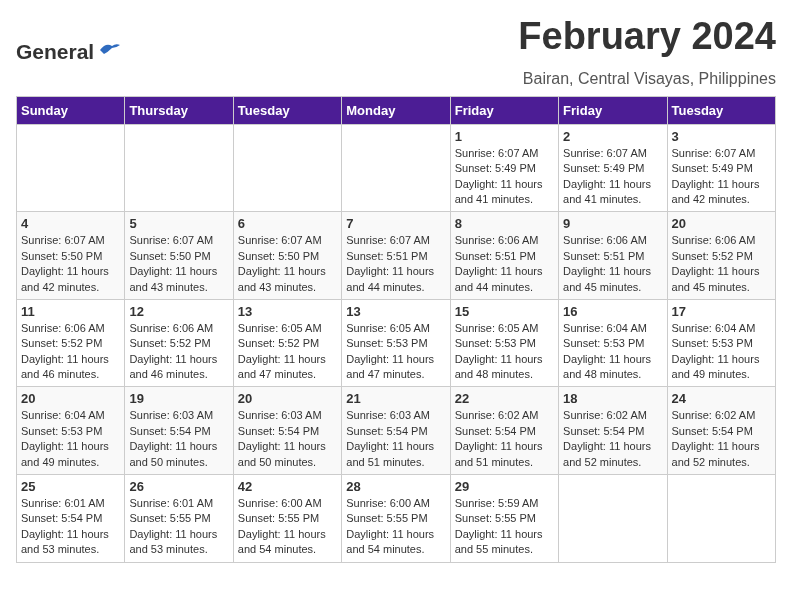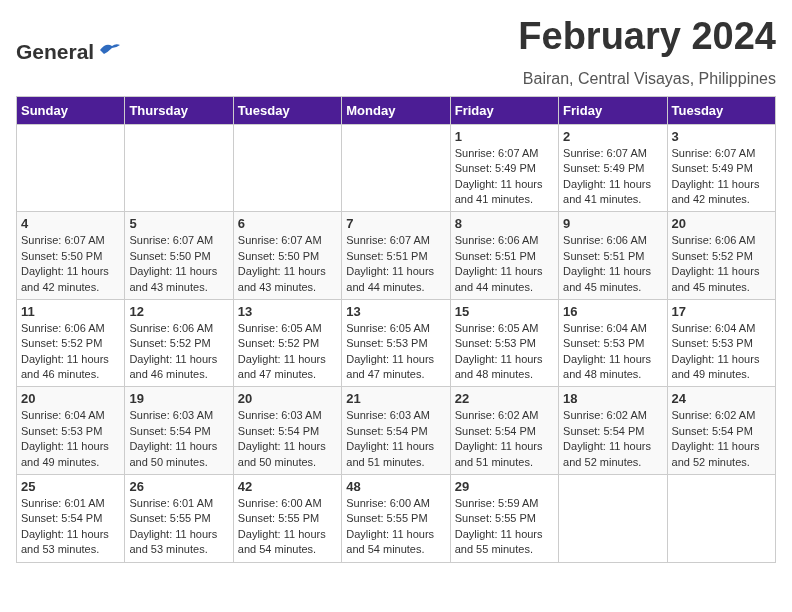--- a/index.html
+++ b/index.html
@@ -287,21 +287,21 @@
 Sunset: 5:55 PM
 Daylight: 11 hours and 53 minutes.</div>
         </td>
         <td>
           <span class="day-num">42</span>
           <div class="day-info" style="white-space: pre-line;">Sunrise: 6:00 AM
 Sunset: 5:55 PM
 Daylight: 11 hours and 54 minutes.</div>
         </td>
         <td>
-          <span class="day-num">48</span>
+          <span class="day-num">28</span>
           <div class="day-info" style="white-space: pre-line;">Sunrise: 6:00 AM
 Sunset: 5:55 PM
 Daylight: 11 hours and 54 minutes.</div>
         </td>
         <td>
           <span class="day-num">29</span>
           <div class="day-info" style="white-space: pre-line;">Sunrise: 5:59 AM
 Sunset: 5:55 PM
 Daylight: 11 hours and 55 minutes.</div>
         </td>

